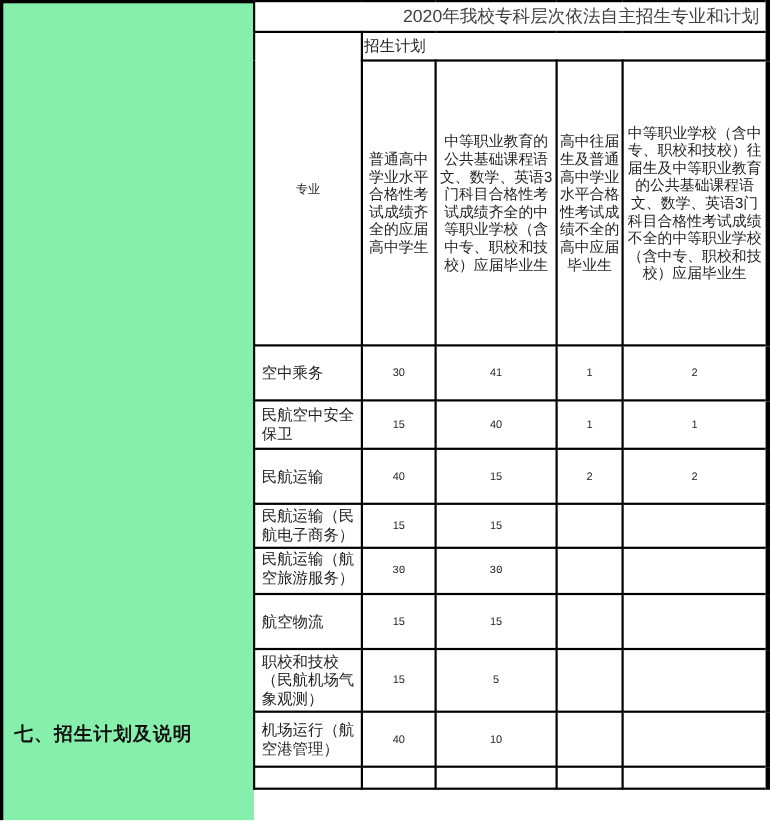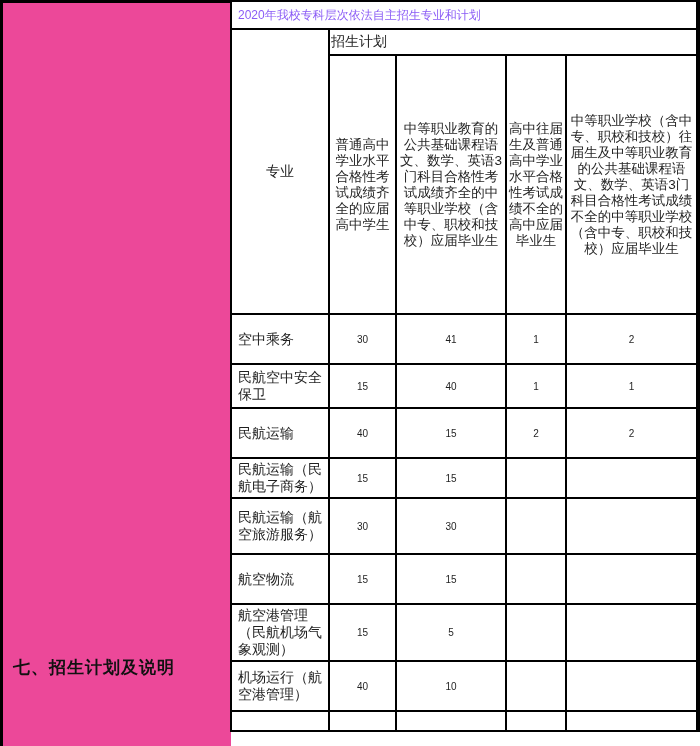--- a/index.html
+++ b/index.html
@@ -3,44 +3,44 @@
 <meta charset="utf-8">
 <style>
   html,body { margin:0; padding:0; background:#ffffff; }
   .screen {
     position:relative; width:700px; height:746px; background:#fff; overflow:hidden;
     font-family:"Liberation Sans", sans-serif; color:#1f1f1f;
   }
   .left-panel {
     position:absolute; left:0; top:0; width:231px; height:746px;
     border-top:3px solid #000; border-left:3px solid #000;
-    box-sizing:border-box; background:#ec4899;
+    box-sizing:border-box; background:#86efac;
   }
   .section-label {
     position:absolute; left:10px; top:653px; width:215px;
     font-family:"Liberation Serif", serif; font-weight:bold;
     font-size:17px; letter-spacing:1px; color:#111;
   }
   table.plan {
     position:absolute; left:230px; top:0; width:467px;
     border-collapse:collapse; table-layout:fixed; background:#fff;
   }
   table.plan td { border:2px solid #000; box-sizing:border-box; overflow:hidden; }
   table.plan td.last { border-right:4px solid #000; }
   tr.r-title  { height:28px; }
   tr.r-plan   { height:26px; }
   tr.r-cats   { height:259px; }
   tr.r-d50    { height:50px; }
   tr.r-d55    { height:44px; }
   tr.r-d57    { height:39px; }
-  tr.r-d56    { height:56px; }
+  tr.r-d56    { height:42px;font-family:Liberation Mono, monospace; }
   tr.r-cut    { height:20px; }
-  .c-title { border-top-width:3px; font-size:12px; text-align:left; padding:2px 6px; color:#8b5cf6; }
+  .c-title { border-top-width:3px; font-size:16px; text-align:right; padding:2px 6px; color:#404040; }
   .c-plan  { text-align:left; font-size:14px; vertical-align:middle; }
-  .c-majorh{ text-align:center; font-size:14px; vertical-align:middle; }
+  .c-majorh{ text-align:center; font-size:11px; vertical-align:middle; }
   .c-cat   { text-align:center; font-size:13.5px; line-height:16px; padding:1px 2px; vertical-align:middle; }
   .c-name  { text-align:left; font-size:14px; line-height:17px; padding:2px 3px 2px 6px; vertical-align:middle;border-radius:19px; }
   .c-val   { text-align:center; font-size:10px; vertical-align:middle; }
 </style>
 </head>
 <body>
 
 <div class="screen">
 
   <div class="left-panel">
@@ -115,21 +115,21 @@
 
     <tr class="r-d50">
       <td class="c-name">航空物流</td>
       <td class="c-val">15</td>
       <td class="c-val">15</td>
       <td class="c-val"></td>
       <td class="c-val last"></td>
     </tr>
 
     <tr class="r-d55">
-      <td class="c-name">航空港管理（民航机场气象观测）</td>
+      <td class="c-name">职校和技校（民航机场气象观测）</td>
       <td class="c-val">15</td>
       <td class="c-val">5</td>
       <td class="c-val"></td>
       <td class="c-val last"></td>
     </tr>
 
     <tr class="r-d50">
       <td class="c-name">机场运行（航空港管理）</td>
       <td class="c-val">40</td>
       <td class="c-val">10</td>

